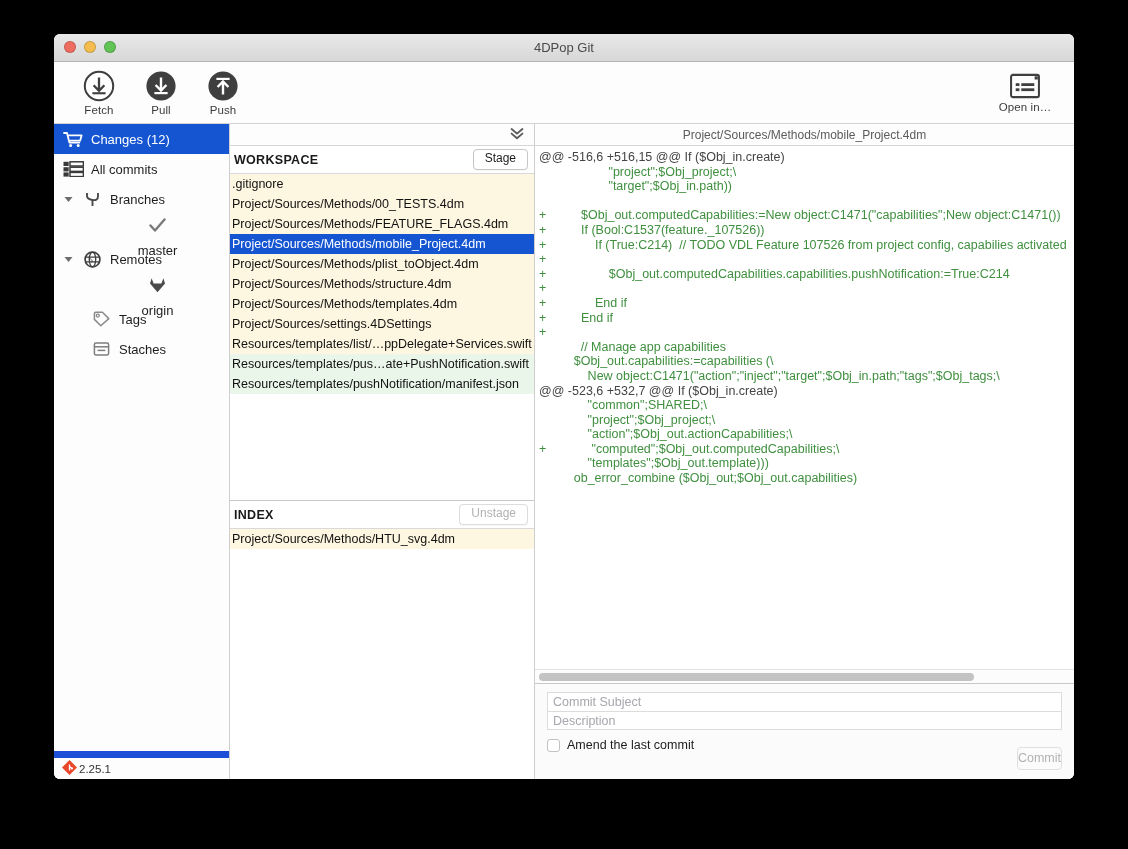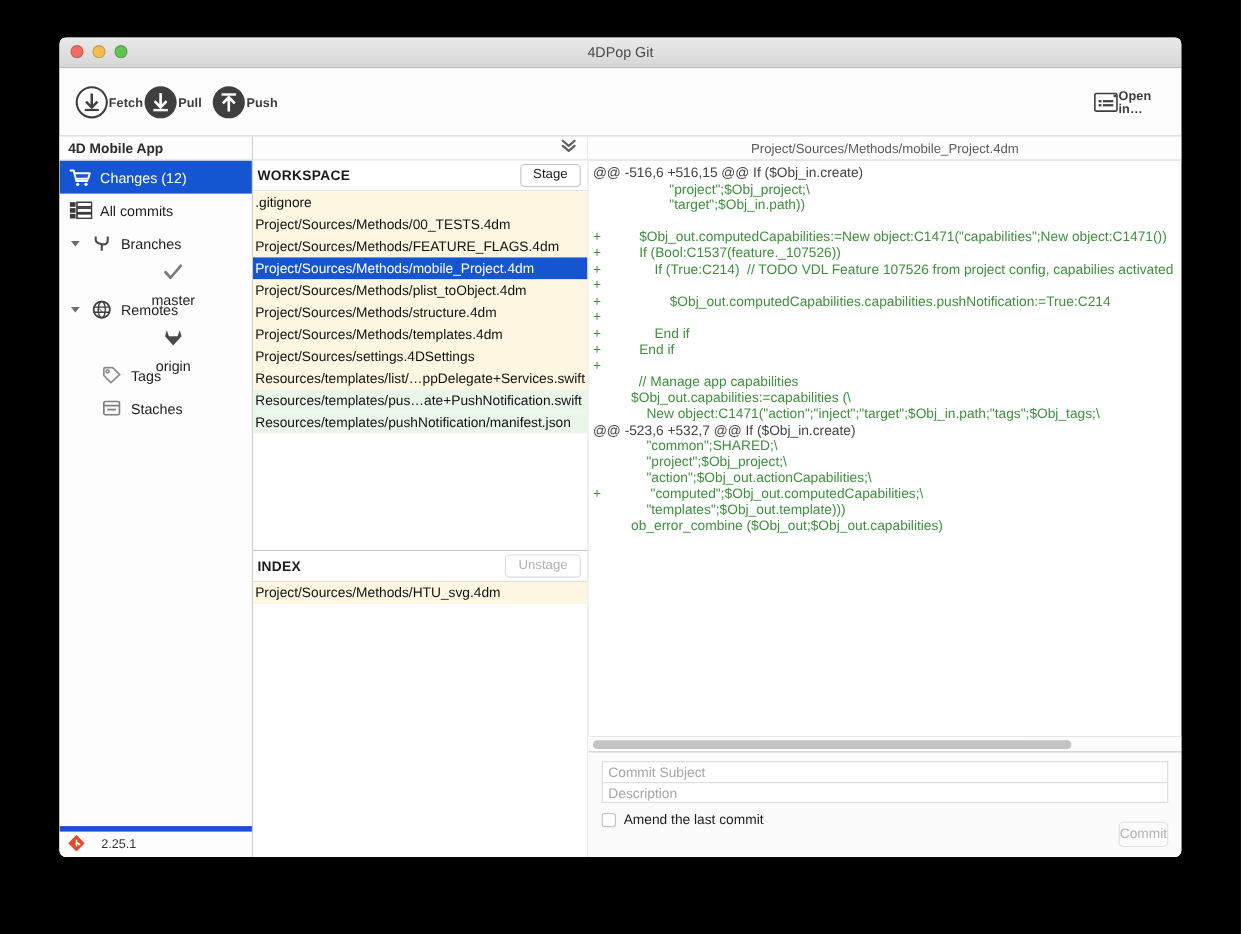--- a/index.html
+++ b/index.html
@@ -61,25 +61,24 @@
     border-bottom: 1px solid #d3d3d3;
     display: flex;
     align-items: center;
     padding: 0 14px;
     flex: 0 0 auto;
     position: relative;
   }
   .tool-btn {
     width: 62px;
     display: flex;
-    flex-direction: row;
-    align-items: center;
-    justify-content: flex-start;
+    flex-direction: column;
+    align-items: center;
+    justify-content: flex-end;
     cursor: default;
-    font-weight: bold;
   }
   .tool-icon { width: 32px; height: 32px; display:block; }
   .tool-label {
     font-size: 11.5px;
     color: #3c3c3c;
     margin-top: 2px;
     letter-spacing: 0.1px;
   }
   .toolbar-right {
     position: absolute;
@@ -133,24 +132,24 @@
   .s-item .s-icon { width: 22px; height: 20px; flex: 0 0 22px; display: flex; align-items:center; justify-content:center;}
   .s-item.child { padding-left: 32px; flex-direction: column; }
   .s-item.sub { padding-left: 36px; }
   .disclosure {
     width: 12px; flex: 0 0 12px;
     display:flex; align-items:center; justify-content:center;
   }
   .disclosure svg { display:block; }
   .sidebar-footer {
     height: 28px;
-    border-top: 5px solid #1d4ed8;
-    display: flex;
-    align-items: center;
-    gap: 15px;
+    border-top: 7px solid #1d4ed8;
+    display: flex;
+    align-items: center;
+    gap: 2px;
     padding-left: 8px;
     font-size: 11.5px;
     color: #333;
     background: #fdfdfd;
   }
 
   
   .files {
     width: 305px;
     flex: 0 0 305px;
@@ -363,21 +362,20 @@
           <rect x="13" y="16.5" width="14" height="3" fill="#3f3f3f"></rect>
         </svg>
         <div class="tool-label">Open in…</div>
       </div>
     </div>
   </div>
 
   <div class="body">
 
     <div class="sidebar">
-      <div class="sidebar-header">4D Mobile App</div>
       <div class="sidebar-list">
 
         <div class="s-item selected">
           <span class="s-icon">
             <svg width="20" height="17" viewBox="0 0 20 17">
               <path d="M1 2 H4 L6.4 11.6 H16.4" fill="none" stroke="#ffffff" stroke-width="1.8" stroke-linecap="round" stroke-linejoin="round"></path>
               <path d="M5.2 4.4 H18.6 L17.2 9.6 H6.4" fill="none" stroke="#ffffff" stroke-width="1.8" stroke-linejoin="round"></path>
               <circle cx="7.6" cy="14.6" r="1.5" fill="#ffffff"></circle>
               <circle cx="15.2" cy="14.6" r="1.5" fill="#ffffff"></circle>
             </svg>

